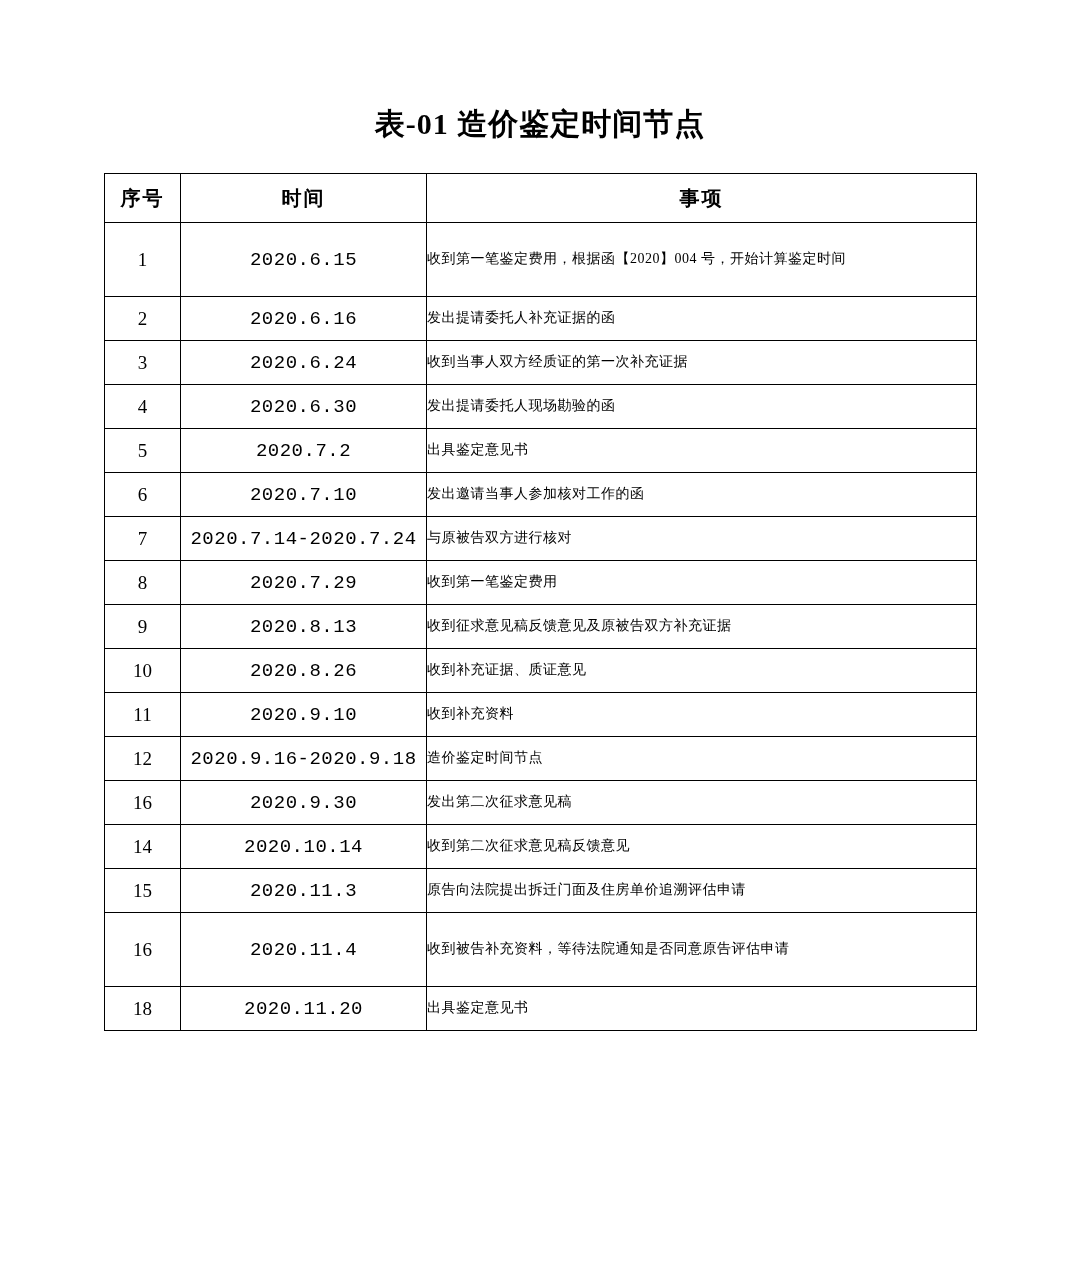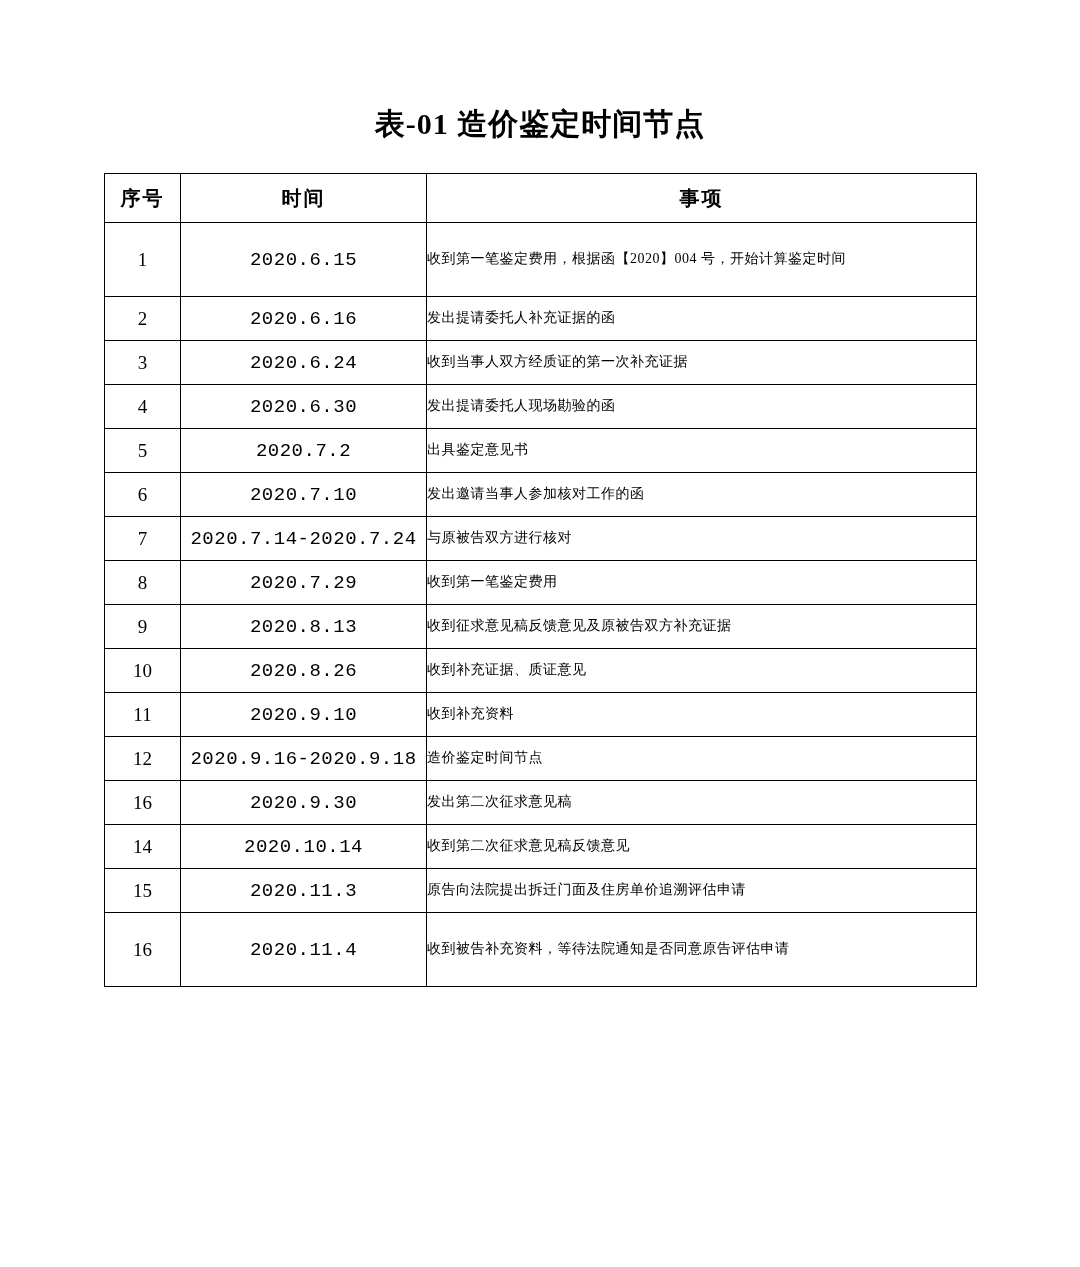--- a/index.html
+++ b/index.html
@@ -172,17 +172,22 @@
           <tr>
             <td class="no">15</td>
             <td class="date">2020.11.3</td>
             <td class="item">原告向法院提出拆迁门面及住房单价追溯评估申请</td>
           </tr>
           <tr class="tall">
             <td class="no">16</td>
             <td class="date">2020.11.4</td>
             <td class="item">收到被告补充资料，等待法院通知是否同意原告评估申请</td>
           </tr>
+          <tr>
+            <td class="no">18</td>
+            <td class="date">2020.11.20</td>
+            <td class="item">出具鉴定意见书</td>
+          </tr>
         </tbody>
     </table>
   </div>
 
 </div>
 
 </body></html>

